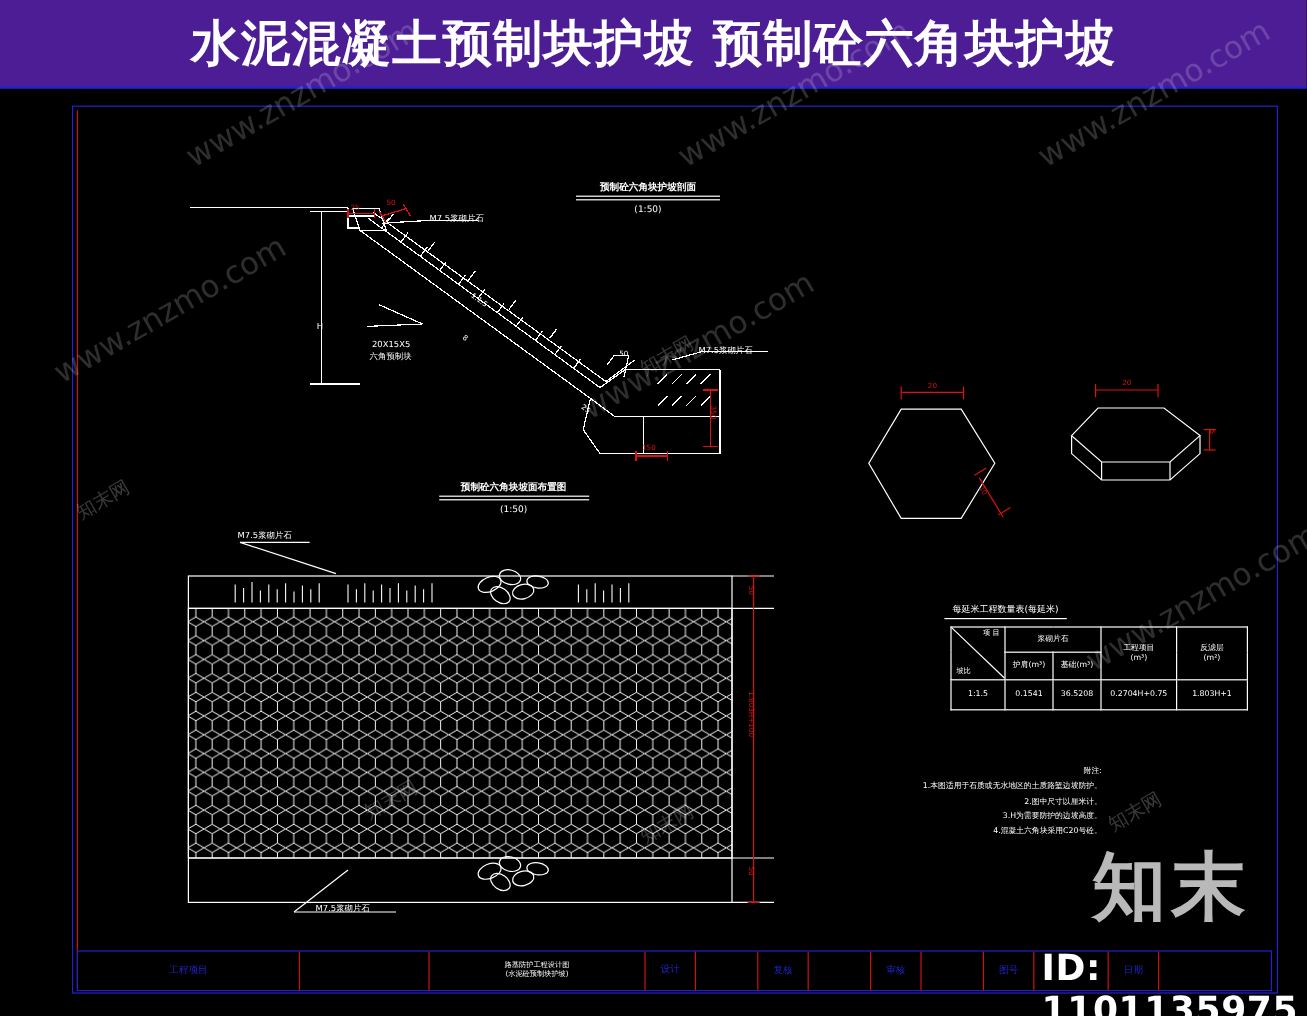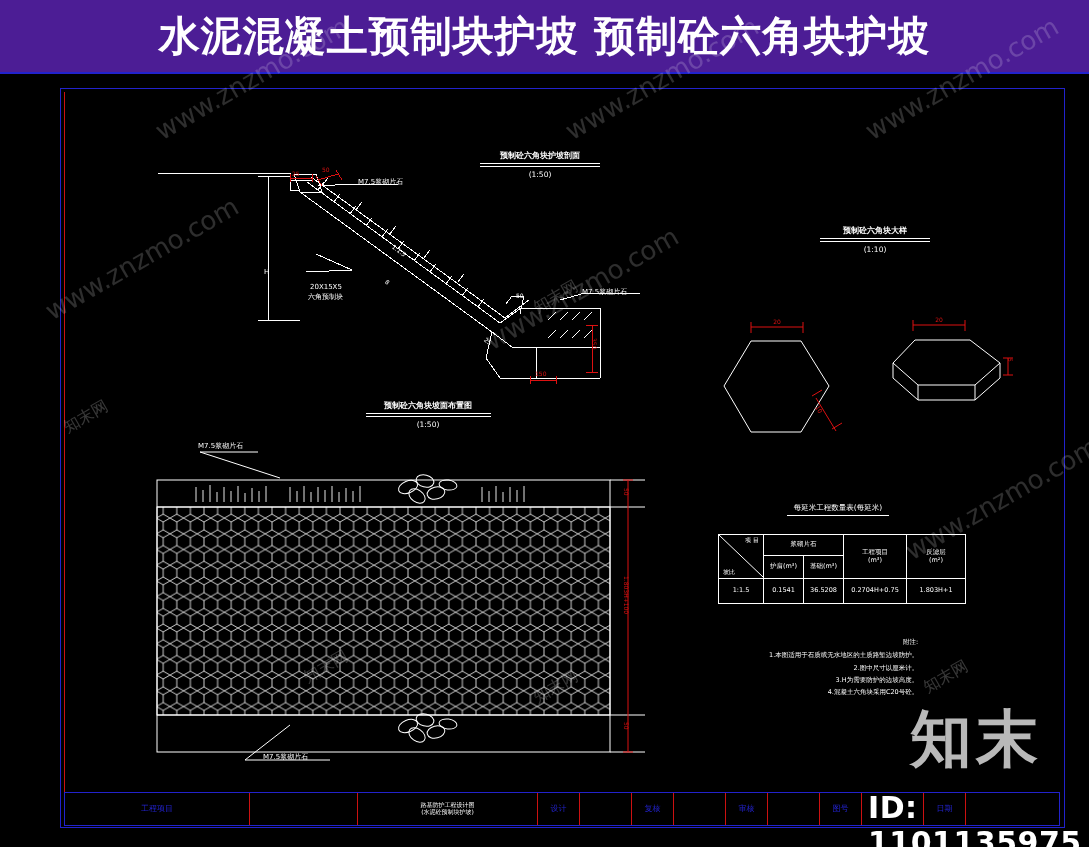--- a/index.html
+++ b/index.html
@@ -184,26 +184,20 @@
   <div class="cad" style="left:310px;top:283px;">20X15X5</div>
   <div class="cad" style="left:308px;top:293px;">六角预制块</div>
   <div class="cad" style="left:395px;top:243px;transform:rotate(36deg);transform-origin:left top;font-size:6px;">1:1.5</div>
   <div class="cad" style="left:388px;top:278px;transform:rotate(36deg);transform-origin:left top;font-size:6px;">8</div>
   <div class="cad" style="left:487px;top:336px;transform:rotate(36deg);transform-origin:left top;font-size:6px;">25</div>
   <div class="cad" style="left:516px;top:292px;font-size:6px;">50</div>
   <div class="cad" style="left:582px;top:288px;">M7.5浆砌片石</div>
   <div class="cad red vtxt" style="left:590px;top:338px;font-size:6px;">350</div>
   <div class="cad red" style="left:535px;top:370px;font-size:6px;">150</div>
 
-  <div class="vtitle" style="left:795px;top:225px;width:160px;">
-    <div class="t">预制砼六角块大样</div>
-    <div class="u1" style="width:110px;"></div>
-    <div class="u2" style="width:110px;"></div>
-    <div class="s">(1:10)</div>
-  </div>
 
   <svg width="1089" height="847">
     <g stroke="#ffffff" fill="none" stroke-width="1">
 
       <polygon points="751,341 801,341 829,386 801,432 751,432 724,386"></polygon>
 
       <polygon points="915,340 970,340 1000,363 975,385 918,385 893,363"></polygon>
       <path d="M893,363 L893,378 L918,400 L975,400 L1000,378 L1000,363"></path>
       <path d="M918,385 L918,400"></path>
       <path d="M975,385 L975,400"></path>
@@ -328,21 +322,21 @@
 
   <div class="cad" style="left:198px;top:442px;">M7.5浆砌片石</div>
   <div class="cad" style="left:263px;top:753px;">M7.5浆砌片石</div>
   <div class="cad red vtxt" style="left:622px;top:488px;font-size:6px;">50</div>
   <div class="cad red vtxt" style="left:622px;top:576px;font-size:6px;">1.803H+100</div>
   <div class="cad red vtxt" style="left:622px;top:722px;font-size:6px;">50</div>
 
   <div class="qtitle" style="left:838px;top:503px;transform:translateX(-50%);">每延米工程数量表(每延米)</div>
   <div class="qtitle-rule" style="left:787px;top:515px;width:102px;"></div>
 
-  <table class="qtable" style="left:718px;top:522px;margin-top:12px;">
+  <table class="qtable" style="left:792px;top:522px;">
     <tbody>
         <tr>
       <td rowspan="2" style="width:44px;height:42px;position:relative;padding:0;">
         <span style="position:absolute;right:4px;top:2px;font-size:6px;">项  目</span>
         <span style="position:absolute;left:4px;bottom:2px;font-size:6px;">坡比</span>
         <svg width="44" height="42" style="position:absolute;left:0;top:0;">
               <line x1="0" y1="0" x2="44" y2="42" stroke="#fff" stroke-width="1"></line>
             </svg>
       </td>
       <td colspan="2" style="width:78px;height:20px;">浆砌片石</td>

